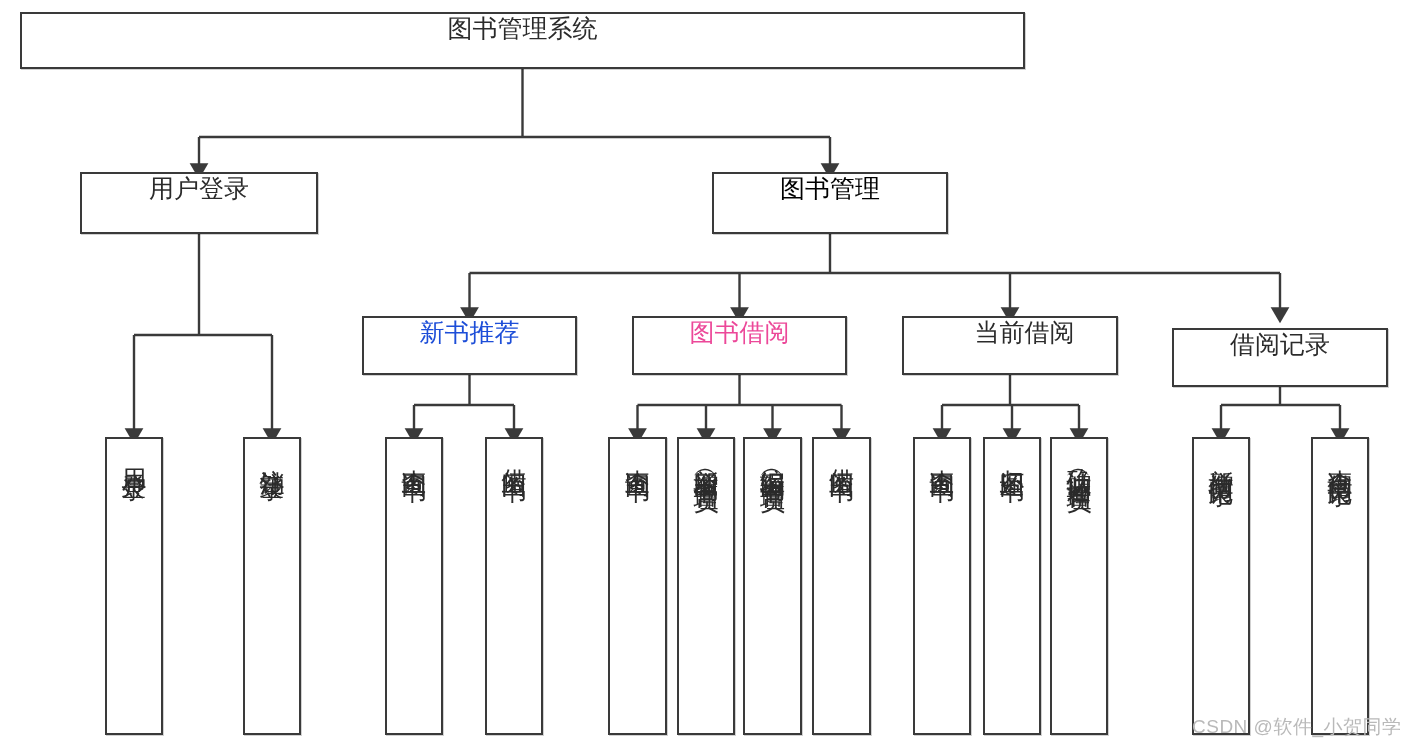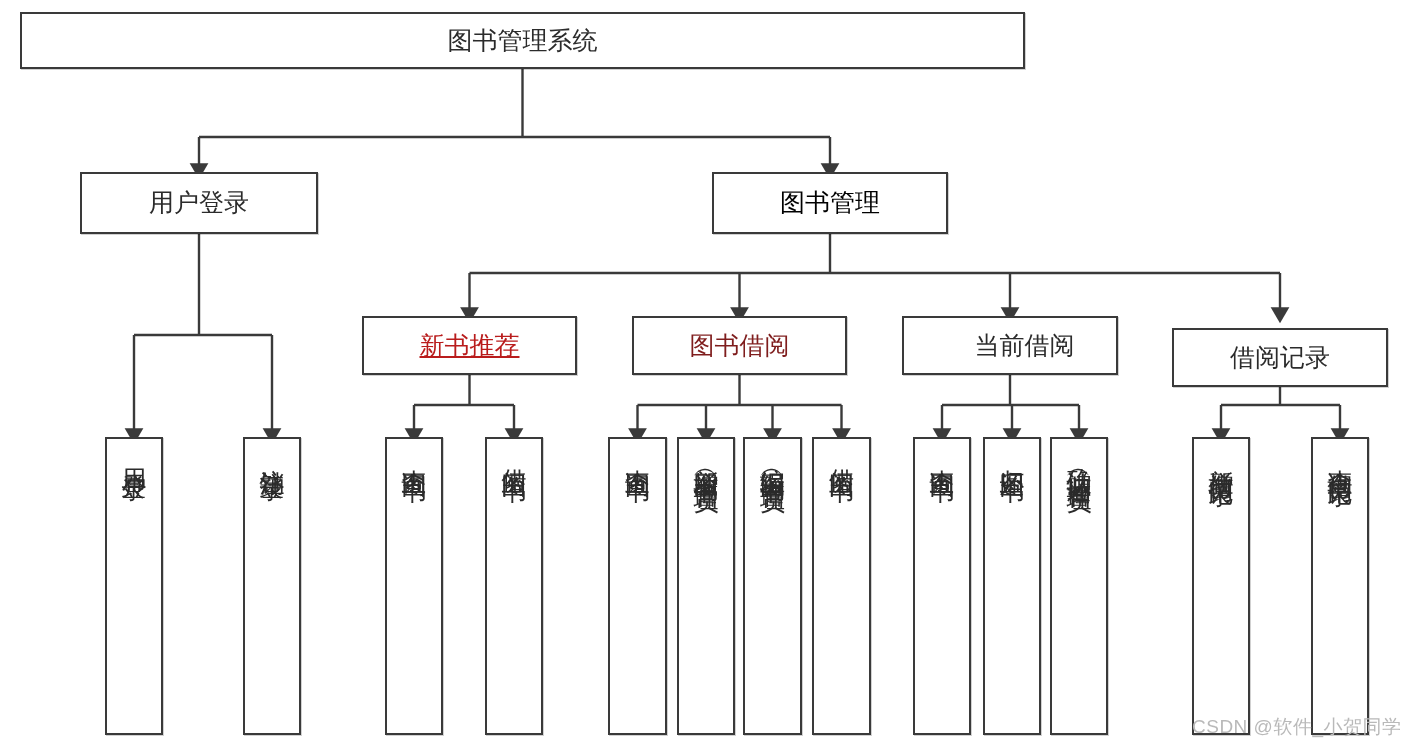--- a/index.html
+++ b/index.html
@@ -23,21 +23,20 @@
     top: 0;
     width: 1405px;
     height: 747px;
   }
   .node {
     position: absolute;
     box-sizing: border-box;
     border: 2px solid #3a3a3a;
     background: #ffffff;
     display: flex;
-    align-items: center;
     justify-content: center;
     box-shadow: 1px 1px 0 rgba(0,0,0,0.18);
   }
   .node .label {
     color: #2b2b2b;
     line-height: 1.18;
     text-align: center;
     white-space: nowrap;
   }
   .node.h .label {
@@ -114,24 +113,24 @@
       <div class="node h" style="left: 20px; top: 12px; width: 1005px; height: 57px; border-color: rgb(58, 58, 58); background: rgb(255, 255, 255);">
         <span class="label" style="color: rgb(43, 43, 43);">图书管理系统</span>
       </div>
       <div class="node h" style="left: 80px; top: 172px; width: 238px; height: 62px; border-color: rgb(58, 58, 58); background: rgb(255, 255, 255);">
         <span class="label" style="color: rgb(43, 43, 43);">用户登录</span>
       </div>
       <div class="node h" style="left: 712px; top: 172px; width: 236px; height: 62px; border-color: rgb(58, 58, 58); background: rgb(255, 255, 255);">
         <span class="label" style="color: #000000;">图书管理</span>
       </div>
       <div class="node h" style="left: 362px; top: 316px; width: 215px; height: 59px; border-color: rgb(58, 58, 58); background: rgb(255, 255, 255);">
-        <span class="label" style="color: #b91c1c; text-decoration: underline;">新书推荐</span>
+        <span class="label" style="color: #1d4ed8;">新书推荐</span>
       </div>
       <div class="node h" style="left: 632px; top: 316px; width: 215px; height: 59px; border-color: rgb(58, 58, 58); background: rgb(255, 255, 255);">
-        <span class="label" style="color: #7f1d1d;">图书借阅</span>
+        <span class="label" style="color: #ec4899;">图书借阅</span>
       </div>
       <div class="node h" style="left: 902px; top: 316px; width: 216px; height: 59px; border-color: rgb(58, 58, 58); background: rgb(255, 255, 255); padding-left: 29px;">
         <span class="label" style="color: rgb(43, 43, 43);">当前借阅</span>
       </div>
       <div class="node h" style="left: 1172px; top: 328px; width: 216px; height: 59px; border-color: rgb(58, 58, 58); background: rgb(255, 255, 255);">
         <span class="label" style="color: rgb(43, 43, 43);">借阅记录</span>
       </div>
       <div class="node v" style="left: 105px; top: 437px; width: 58px; height: 298px; border-color: rgb(58, 58, 58); background: rgb(255, 255, 255);">
         <span class="label" style="color: rgb(43, 43, 43);">用户登录</span>
       </div>

